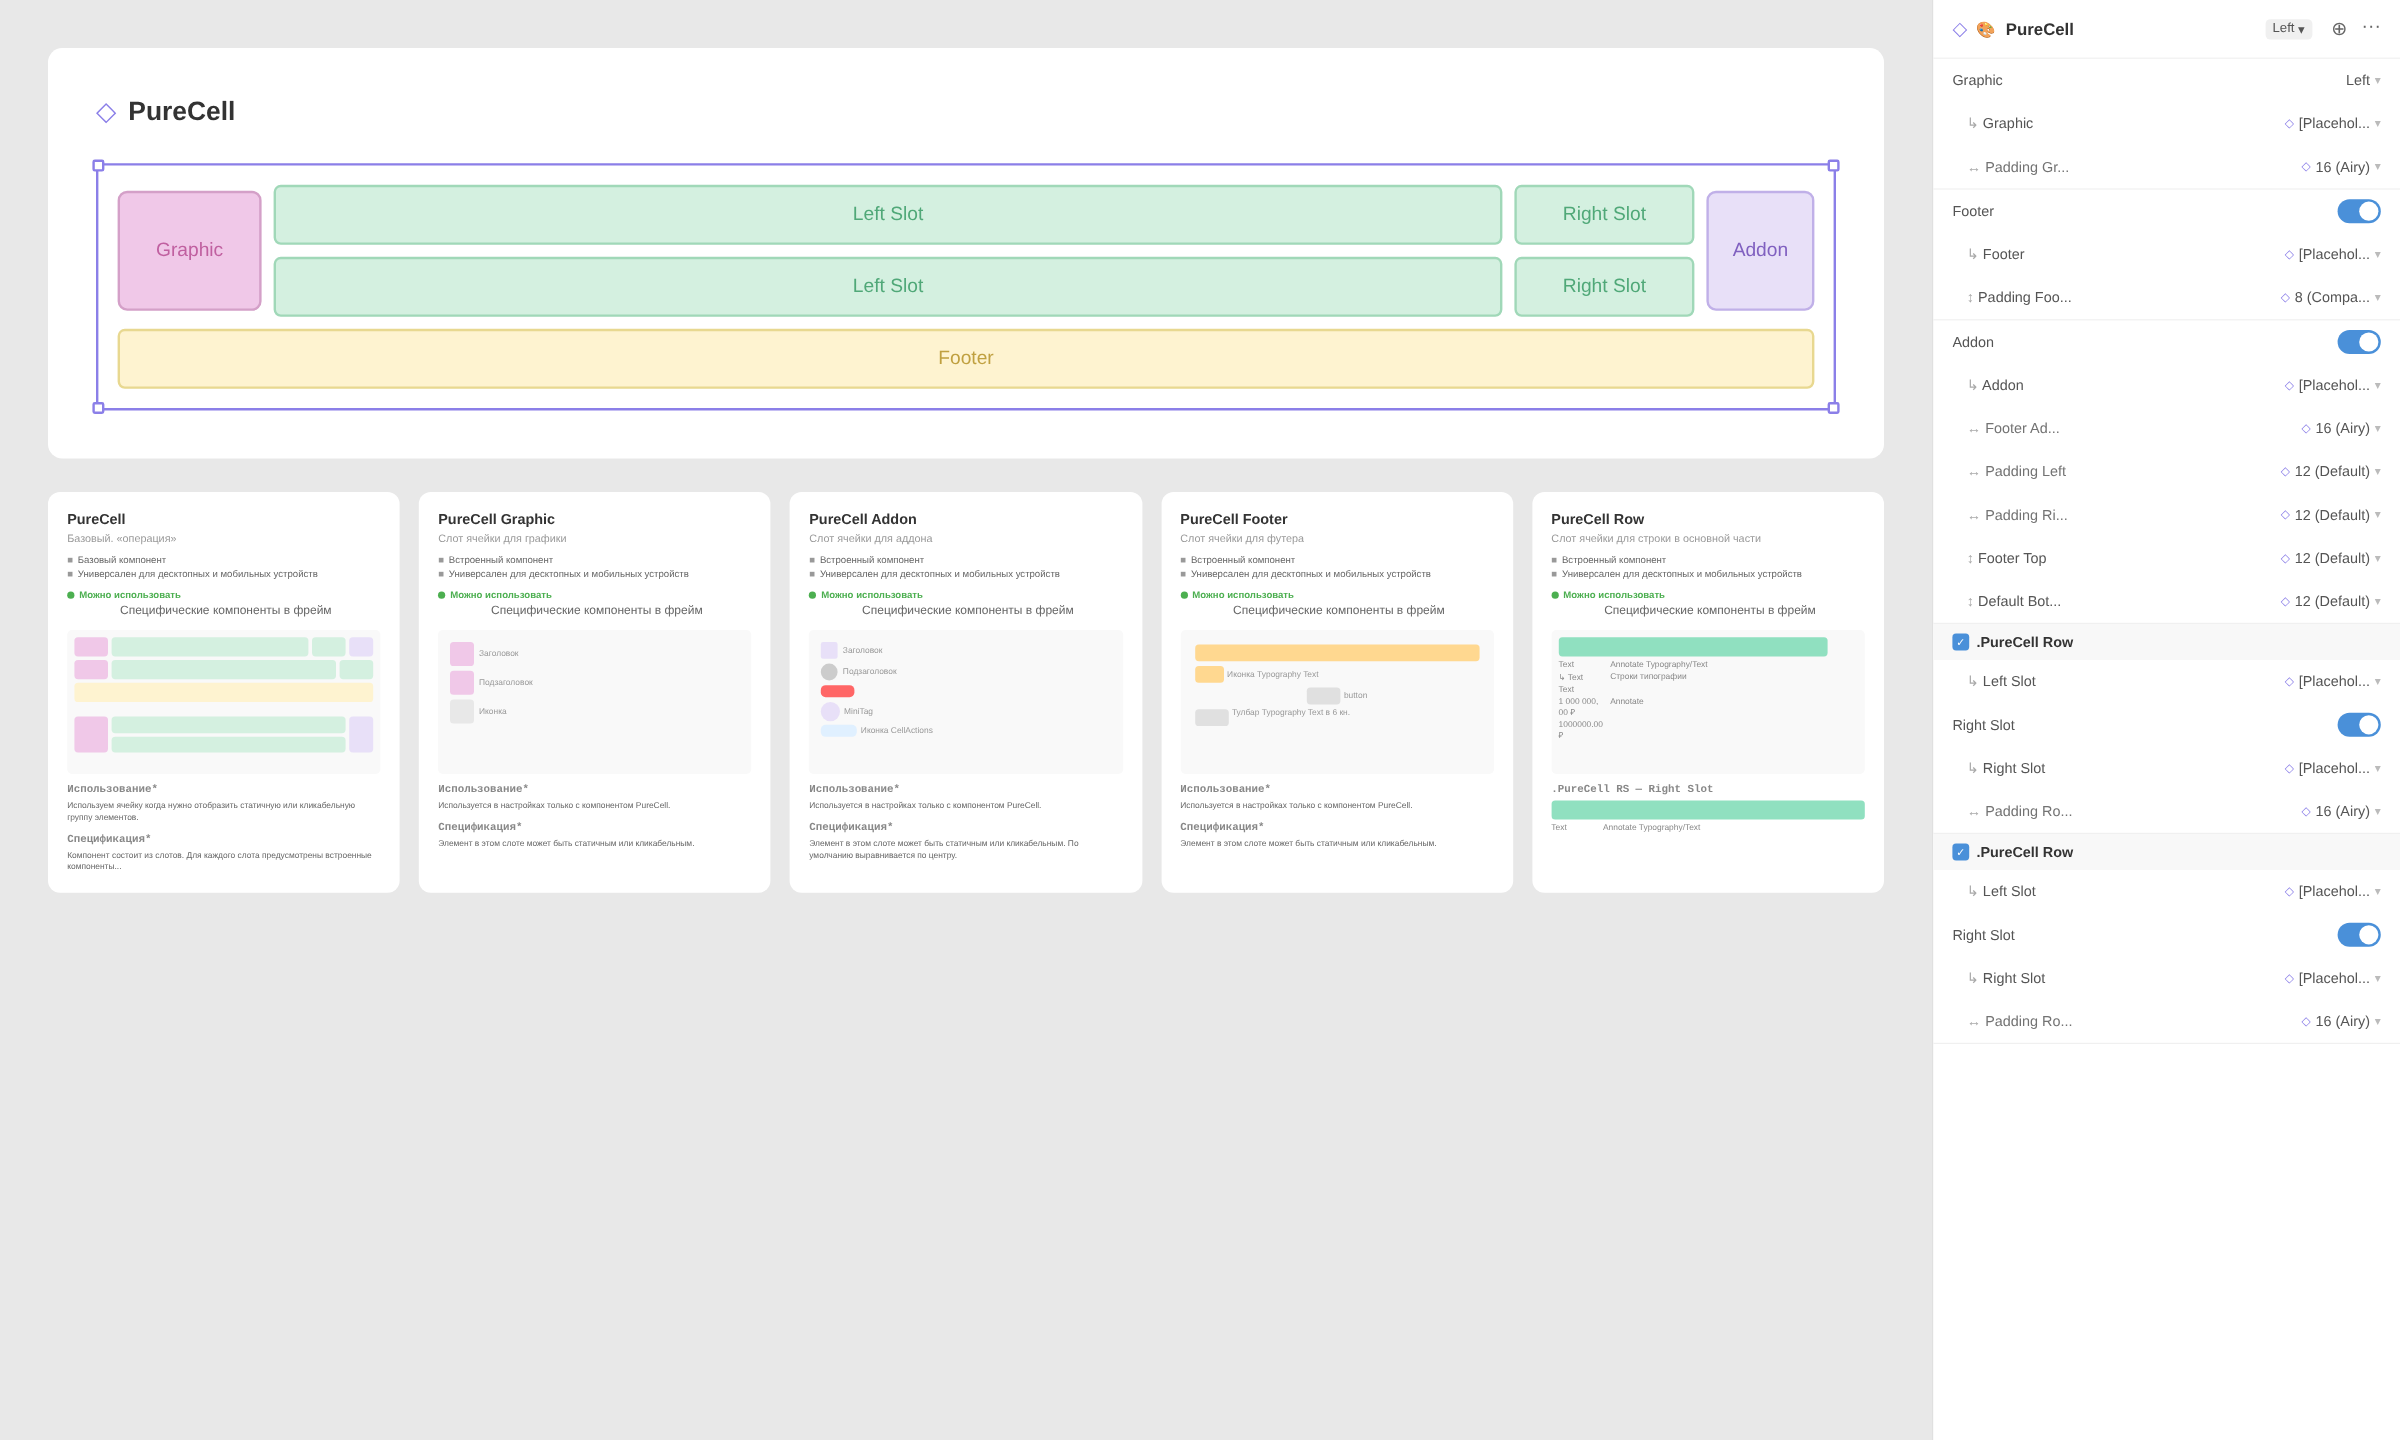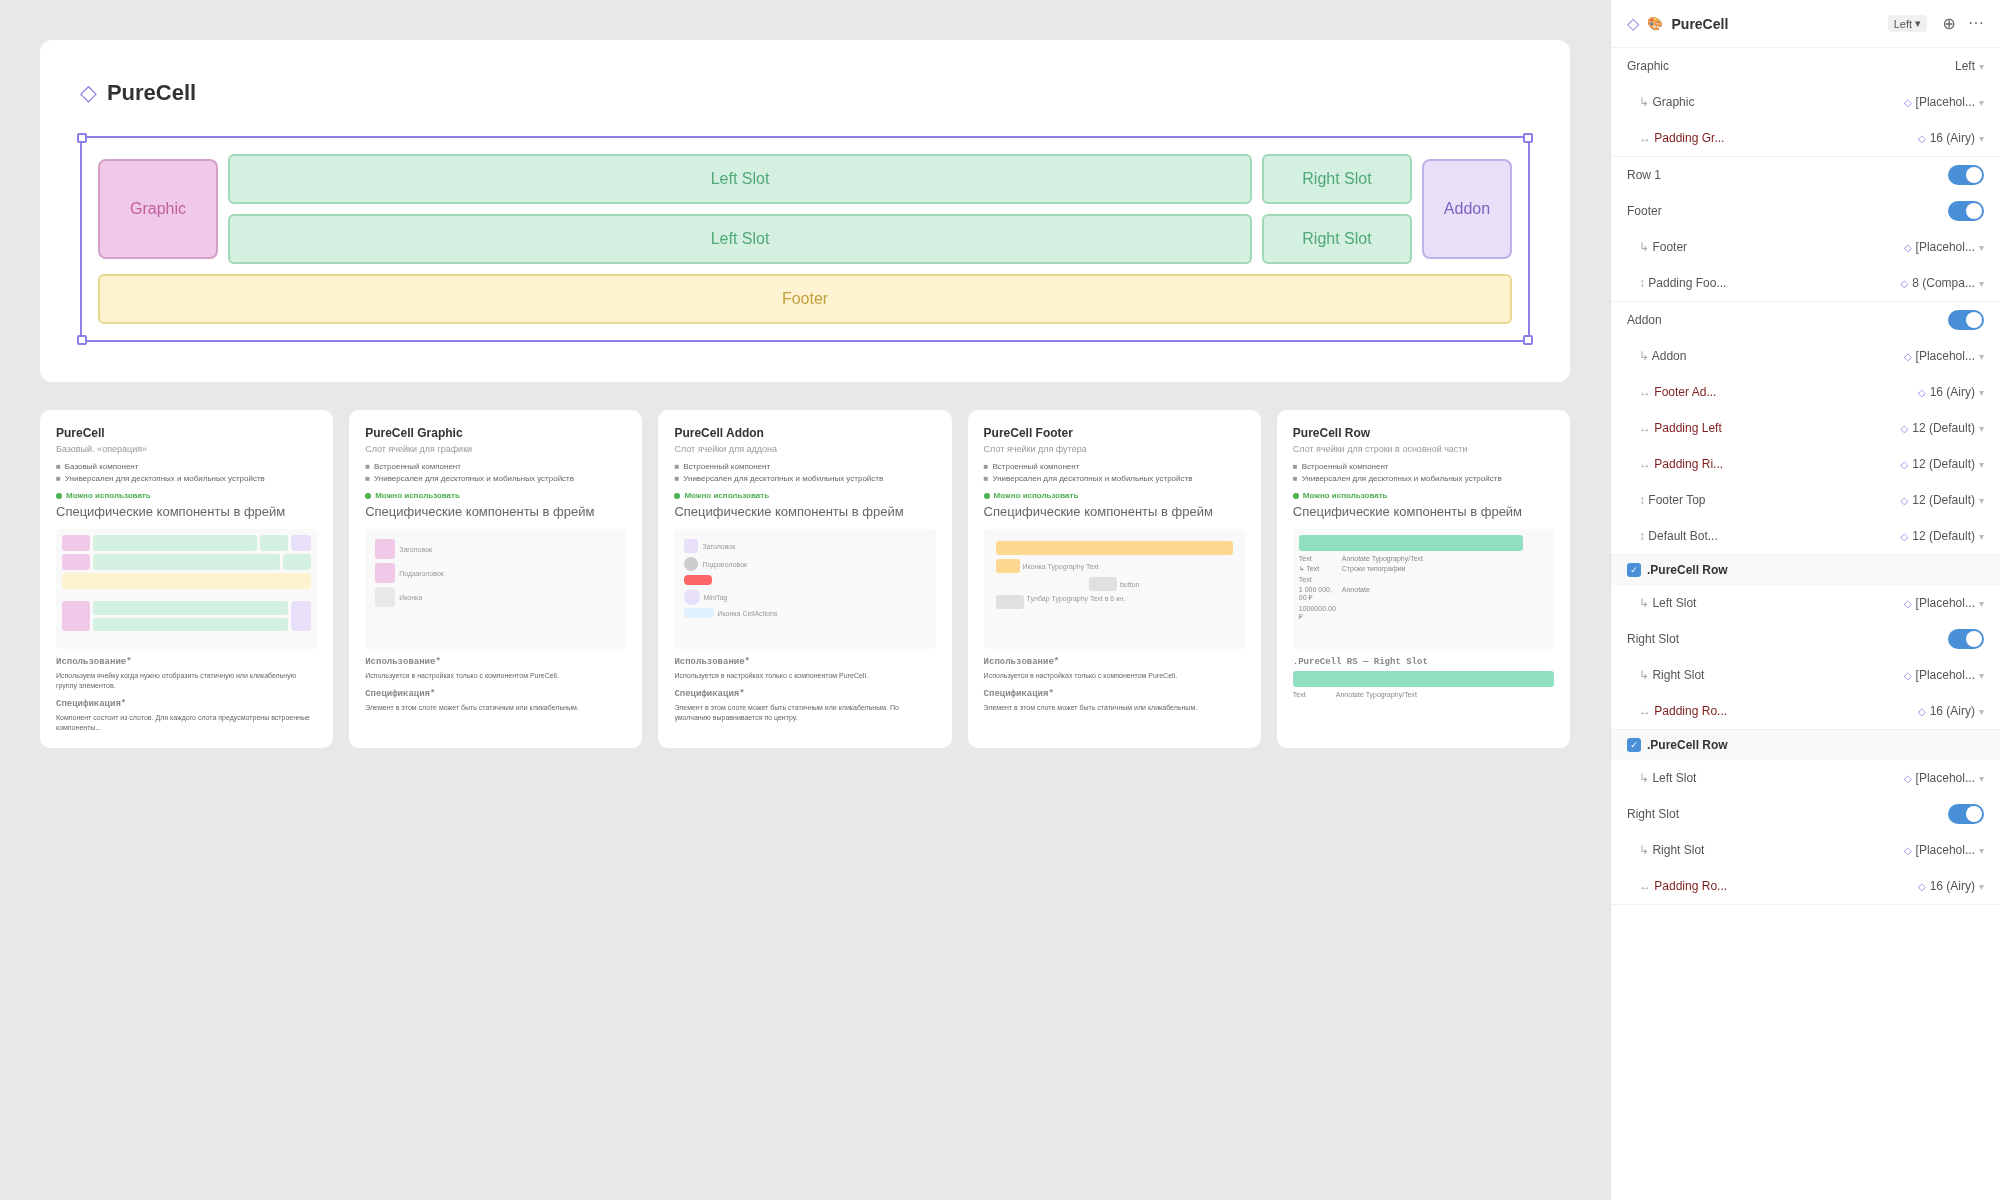--- a/index.html
+++ b/index.html
@@ -201,23 +201,24 @@
       font-size: 8px;
       font-weight: 600;
       color: #4CAF50;
       margin: 8px 0 3px;
       display: flex;
       align-items: center;
       gap: 4px;
     }
 
     .doc-usage-text {
-      font-size: 13px;
+      font-size: 10px;
       color: #666;
       line-height: 1.4;
+      margin-left: 44px;
     }
 
     .doc-diagram-mini {
       margin: 8px 0;
       height: 120px;
       background: #f9f9f9;
       border-radius: 4px;
       overflow: hidden;
       position: relative;
     }
@@ -315,21 +316,21 @@
       text-overflow: ellipsis;
     }
 
     .panel-label-indent::before {
       content: '↳ ';
       color: #aaa;
     }
 
     .panel-label-indent2 {
       font-size: 12px;
-      color: #7f1d1d;
+      color: #737373;
       flex: 1;
       padding-left: 12px;
       white-space: nowrap;
       overflow: hidden;
       text-overflow: ellipsis;
     }
 
     .panel-label-indent2::before {
       content: '↔ ';
       color: #aaa;
@@ -756,24 +757,20 @@
     <div class="panel-row">
       <span class="panel-label-indent2">Padding Gr...</span>
       <div class="panel-value">
         <span class="panel-value-diamond">◇</span>
         <span class="panel-value-text">16 (Airy)</span>
         <span class="panel-value-chevron">▾</span>
       </div>
     </div>
   </div>
 
-  <div class="panel-row">
-    <span class="panel-label">Row 1</span>
-    <div class="toggle"></div>
-  </div>
 
 
   <div class="panel-section">
     <div class="panel-row">
       <span class="panel-label">Footer</span>
       <div class="toggle"></div>
     </div>
     <div class="panel-row">
       <span class="panel-label-indent">Footer</span>
       <div class="panel-value">

